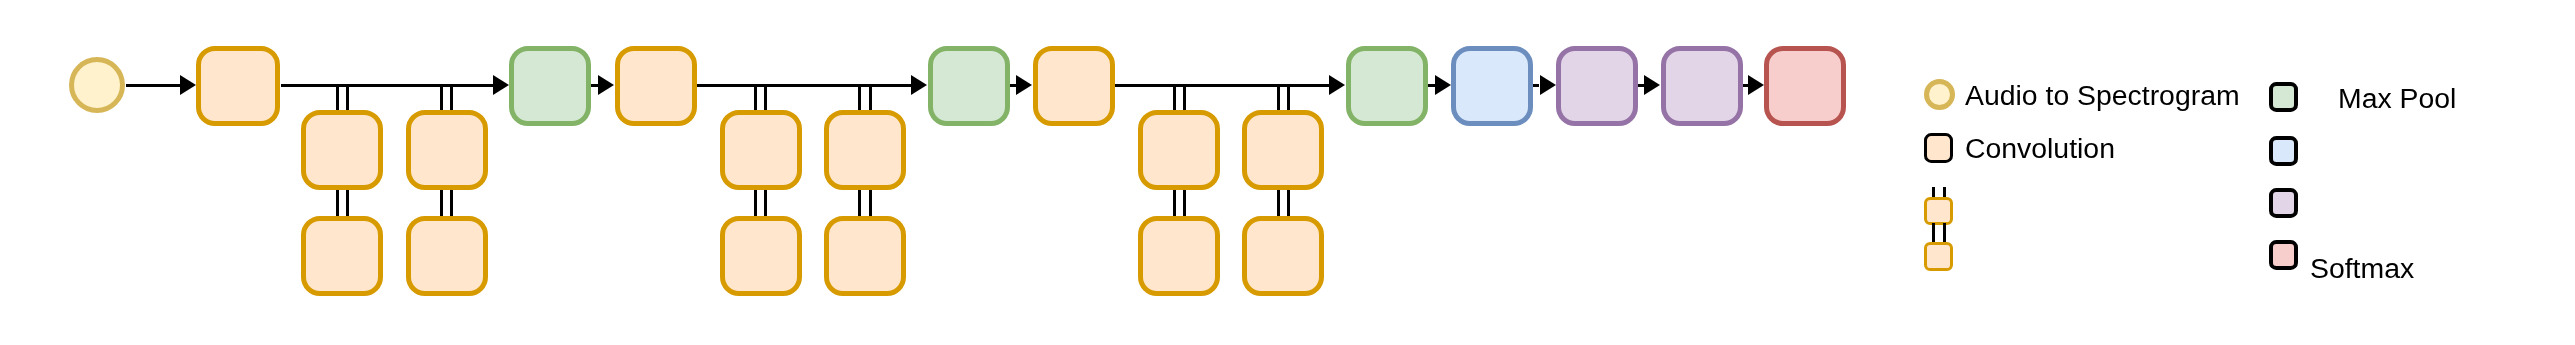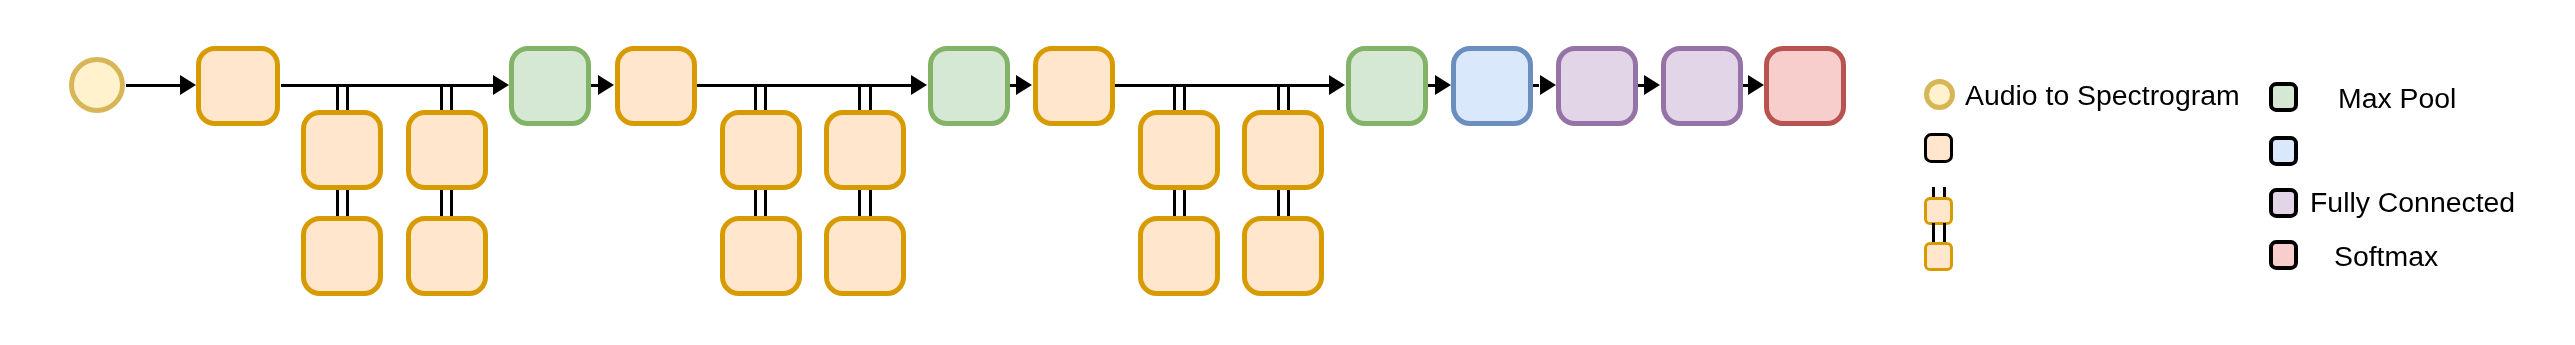--- a/index.html
+++ b/index.html
@@ -115,33 +115,33 @@
   <div class="block orange hang2" style="left:824px;"></div>
   <div class="block orange hang1" style="left:1138px;"></div>
   <div class="block orange hang2" style="left:1138px;"></div>
   <div class="block orange hang1" style="left:1242px;"></div>
   <div class="block orange hang2" style="left:1242px;"></div>
 
   <div class="lg-circle"></div>
   <div class="lg-label" style="left:1965px;top:95px;">Audio to Spectrogram</div>
 
   <div class="lg-icon orange" style="left:1924px;top:133px;border-width:3.9px;"></div>
+  <div class="lg-label" style="left:1965px;top:148px;">Convolution</div>
 
   <div class="lg-vline" style="left:1932px;top:187px;height:10px;"></div>
   <div class="lg-vline" style="left:1943px;top:187px;height:10px;"></div>
   <div class="lg-sm" style="top:197px;height:28px;"></div>
   <div class="lg-vline" style="left:1932px;top:223px;height:20px;"></div>
   <div class="lg-vline" style="left:1943px;top:223px;height:20px;"></div>
   <div class="lg-sm" style="top:242px;height:29px;"></div>
 
   <div class="lg-icon green" style="left:2269px;top:82px;"></div>
   <div class="lg-label" style="left:2310px;top:98px;margin-left:28px;">Max Pool</div>
 
   <div class="lg-icon blue" style="left:2269px;top:136px;"></div>
 
   <div class="lg-icon purple" style="left:2269px;top:188px;"></div>
-  <div class="lg-label" style="left:2310px;top:202px;">Fully Connected</div>
 
   <div class="lg-icon red" style="left:2269px;top:240px;"></div>
-  <div class="lg-label" style="left:2310px;top:256px;margin-left:24px;">Softmax</div>
+  <div class="lg-label" style="left:2310px;top:268px;">Softmax</div>
 
 </div>
 
 
 </body></html>

